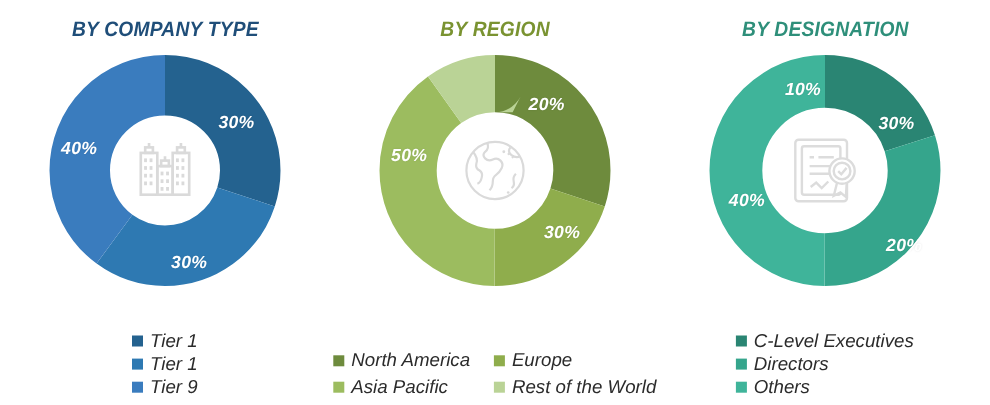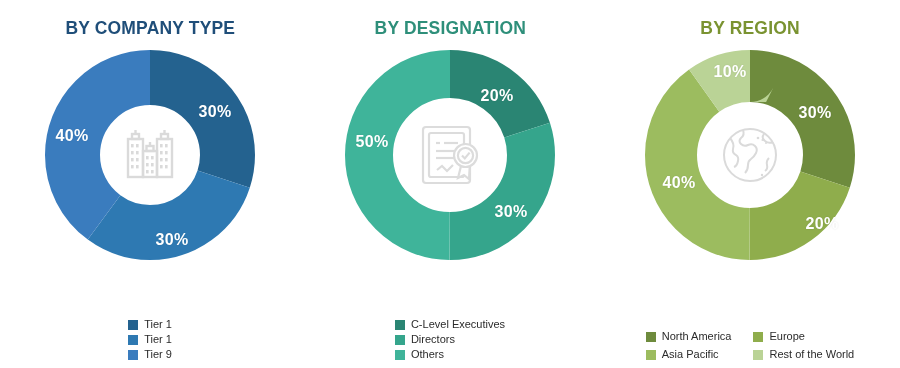--- a/index.html
+++ b/index.html
@@ -8,20 +8,21 @@
     width:900px;height:368px;
     background:#ffffff;
     font-family:"Liberation Sans","DejaVu Sans",sans-serif;
     overflow:hidden;
   }
   .board{
     width:789px;height:368px;
     display:grid;
     grid-template-columns:300px 300px 300px;
     position:relative;
+    font-style:italic;
   }
   .panel{
     position:relative;
     display:flex;
     flex-direction:column;
     align-items:center;
   }
 
   
   .panel-title{
@@ -82,21 +83,21 @@
   .legend-grid{
     display:grid;
     grid-template-columns:auto auto;
     column-gap:22px;
     row-gap:7px;
   }
   .legend-item{
     display:flex;
     align-items:center;
     gap:6px;
-    font-size:11px;
+    font-size:17px;
     color:#2b2b2b;
     white-space:nowrap;
   }
   .swatch{
     width:10px;height:10px;
     flex:0 0 10px;
     display:inline-block;
   }
   .legend-label{line-height:1;}
 </style>
@@ -174,20 +175,75 @@
         </div>
         <div class="legend-item">
           <span class="swatch" style="background:#3A7CBE"></span>
           <span class="legend-label">Tier 9</span>
         </div>
       </div>
     </div>
   </div>
 
   <div class="panel">
+    <div class="panel-title t-olive">BY REGION</div>
+
+    <div class="donut-wrap">
+      <svg class="donut" width="220" height="220" viewBox="0 0 220 220">
+
+        <g transform="rotate(-90 110 110)">
+          <circle cx="110" cy="110" r="79" fill="none" stroke="#6E8B3D" stroke-width="52" stroke-dasharray="148.91 347.46" stroke-dashoffset="0"></circle>
+          <circle cx="110" cy="110" r="79" fill="none" stroke="#8FAD4C" stroke-width="52" stroke-dasharray="99.27 397.10" stroke-dashoffset="-148.91"></circle>
+          <circle cx="110" cy="110" r="79" fill="none" stroke="#9CBC5F" stroke-width="52" stroke-dasharray="198.55 297.82" stroke-dashoffset="-248.19"></circle>
+          <circle cx="110" cy="110" r="79" fill="none" stroke="#BAD396" stroke-width="52" stroke-dasharray="49.64 446.73" stroke-dashoffset="-446.73"></circle>
+        </g>
+      </svg>
+
+      <span class="hole-icon">
+        <svg width="66" height="66" viewBox="0 0 66 66">
+          <g fill="none" stroke="#dadada" stroke-width="2">
+            <circle cx="33" cy="33" r="26"></circle>
+            <path d="M13 16 q5 6 3 11 q-1 4 3 6 q3 2 2 6 q-1 5 -4 6"></path>
+            <path d="M26 8 q2 5 -2 8 q-3 3 0 6 q3 3 7 1 q4 -2 7 1 q3 3 1 7 q-2 4 -5 6 q-3 2 -3 6 q0 5 -3 8"></path>
+            <path d="M47 12 q-3 4 1 7 q4 3 8 1"></path>
+            <path d="M52 36 q-3 3 -2 7 q1 4 -2 6"></path>
+          </g>
+          <g fill="#dadada">
+            <circle cx="41" cy="16" r="1.3"></circle>
+            <circle cx="45.5" cy="18" r="1.1"></circle>
+            <circle cx="49" cy="21" r="1"></circle>
+            <circle cx="45" cy="53" r="1.2"></circle>
+          </g>
+        </svg>
+      </span>
+    </div>
+
+    <div class="legend">
+      <div class="legend-grid">
+        <div class="legend-item">
+          <span class="swatch" style="background:#6E8B3D"></span>
+          <span class="legend-label">North America</span>
+        </div>
+        <div class="legend-item">
+          <span class="swatch" style="background:#8FAD4C"></span>
+          <span class="legend-label">Europe</span>
+        </div>
+        <div class="legend-item">
+          <span class="swatch" style="background:#9CBC5F"></span>
+          <span class="legend-label">Asia Pacific</span>
+        </div>
+        <div class="legend-item">
+          <span class="swatch" style="background:#BAD396"></span>
+          <span class="legend-label">Rest of the World</span>
+        </div>
+      </div>
+    </div>
+  </div>
+
+  <div class="panel">
     <div class="panel-title t-teal">BY DESIGNATION</div>
 
     <div class="donut-wrap">
       <svg class="donut" width="220" height="220" viewBox="0 0 220 220">
 
         <g transform="rotate(-90 110 110)">
           <circle cx="110" cy="110" r="81" fill="none" stroke="#2A8573" stroke-width="48" stroke-dasharray="101.79 407.15" stroke-dashoffset="0"></circle>
           <circle cx="110" cy="110" r="81" fill="none" stroke="#35A58C" stroke-width="48" stroke-dasharray="152.68 356.26" stroke-dashoffset="-101.79"></circle>
           <circle cx="110" cy="110" r="81" fill="none" stroke="#3FB49A" stroke-width="48" stroke-dasharray="254.47 254.47" stroke-dashoffset="-254.47"></circle>
         </g>
@@ -225,81 +281,26 @@
           <span class="legend-label">Directors</span>
         </div>
         <div class="legend-item">
           <span class="swatch" style="background:#3FB49A"></span>
           <span class="legend-label">Others</span>
         </div>
       </div>
     </div>
   </div>
 
-  <div class="panel">
-    <div class="panel-title t-olive">BY REGION</div>
-
-    <div class="donut-wrap">
-      <svg class="donut" width="220" height="220" viewBox="0 0 220 220">
-
-        <g transform="rotate(-90 110 110)">
-          <circle cx="110" cy="110" r="79" fill="none" stroke="#6E8B3D" stroke-width="52" stroke-dasharray="148.91 347.46" stroke-dashoffset="0"></circle>
-          <circle cx="110" cy="110" r="79" fill="none" stroke="#8FAD4C" stroke-width="52" stroke-dasharray="99.27 397.10" stroke-dashoffset="-148.91"></circle>
-          <circle cx="110" cy="110" r="79" fill="none" stroke="#9CBC5F" stroke-width="52" stroke-dasharray="198.55 297.82" stroke-dashoffset="-248.19"></circle>
-          <circle cx="110" cy="110" r="79" fill="none" stroke="#BAD396" stroke-width="52" stroke-dasharray="49.64 446.73" stroke-dashoffset="-446.73"></circle>
-        </g>
-      </svg>
-
-      <span class="hole-icon">
-        <svg width="66" height="66" viewBox="0 0 66 66">
-          <g fill="none" stroke="#dadada" stroke-width="2">
-            <circle cx="33" cy="33" r="26"></circle>
-            <path d="M13 16 q5 6 3 11 q-1 4 3 6 q3 2 2 6 q-1 5 -4 6"></path>
-            <path d="M26 8 q2 5 -2 8 q-3 3 0 6 q3 3 7 1 q4 -2 7 1 q3 3 1 7 q-2 4 -5 6 q-3 2 -3 6 q0 5 -3 8"></path>
-            <path d="M47 12 q-3 4 1 7 q4 3 8 1"></path>
-            <path d="M52 36 q-3 3 -2 7 q1 4 -2 6"></path>
-          </g>
-          <g fill="#dadada">
-            <circle cx="41" cy="16" r="1.3"></circle>
-            <circle cx="45.5" cy="18" r="1.1"></circle>
-            <circle cx="49" cy="21" r="1"></circle>
-            <circle cx="45" cy="53" r="1.2"></circle>
-          </g>
-        </svg>
-      </span>
-    </div>
-
-    <div class="legend">
-      <div class="legend-grid">
-        <div class="legend-item">
-          <span class="swatch" style="background:#6E8B3D"></span>
-          <span class="legend-label">North America</span>
-        </div>
-        <div class="legend-item">
-          <span class="swatch" style="background:#8FAD4C"></span>
-          <span class="legend-label">Europe</span>
-        </div>
-        <div class="legend-item">
-          <span class="swatch" style="background:#9CBC5F"></span>
-          <span class="legend-label">Asia Pacific</span>
-        </div>
-        <div class="legend-item">
-          <span class="swatch" style="background:#BAD396"></span>
-          <span class="legend-label">Rest of the World</span>
-        </div>
-      </div>
-    </div>
-  </div>
-
   <span class="pct" style="left:215px;top:112px;">30%</span>
   <span class="pct" style="left:172px;top:240px;">30%</span>
   <span class="pct" style="left:72px;top:136px;">40%</span>
 
   <span class="pct" style="left:497px;top:96px;">20%</span>
   <span class="pct" style="left:511px;top:212px;">30%</span>
   <span class="pct" style="left:372px;top:142px;">50%</span>
 
   <span class="pct" style="left:815px;top:113px;">30%</span>
   <span class="pct" style="left:822px;top:224px;">20%</span>
   <span class="pct" style="left:679px;top:183px;">40%</span>
-  <span class="pct" style="left:730px;top:72px;">10%</span>
+  <span class="pct" style="left:730px;top:82px;">10%</span>
 
 </div>
 
 </body></html>

